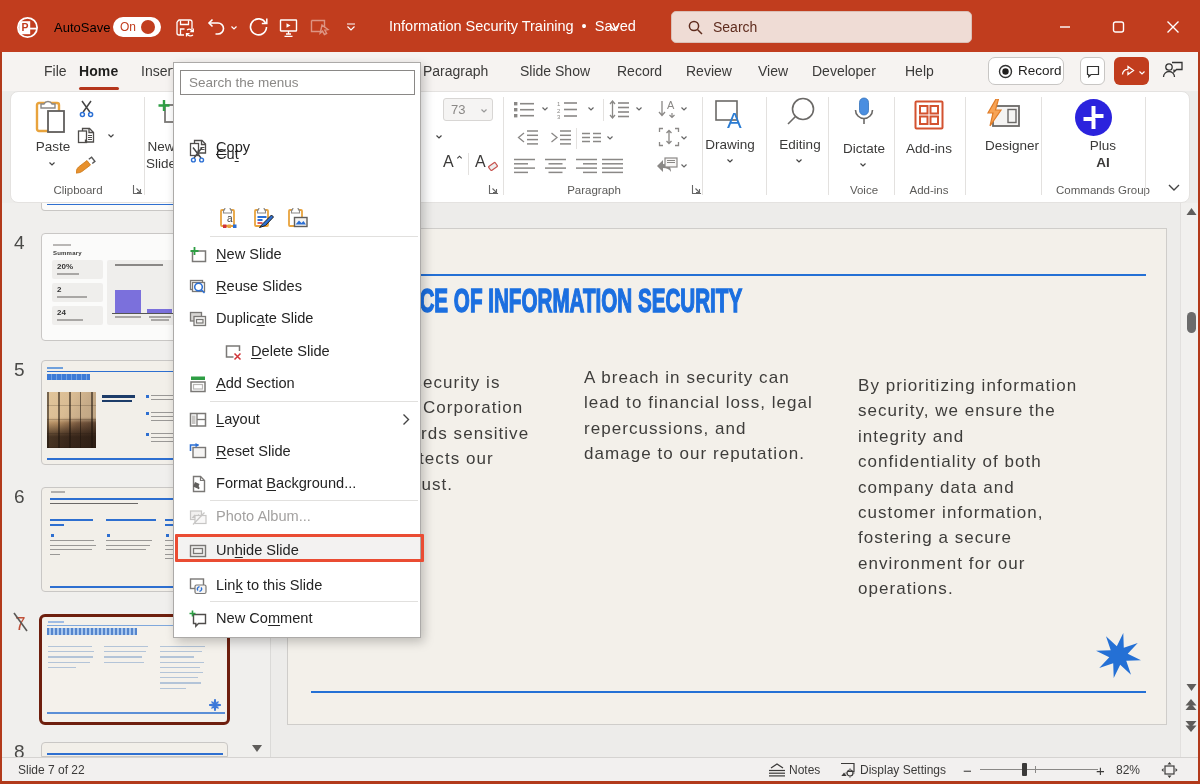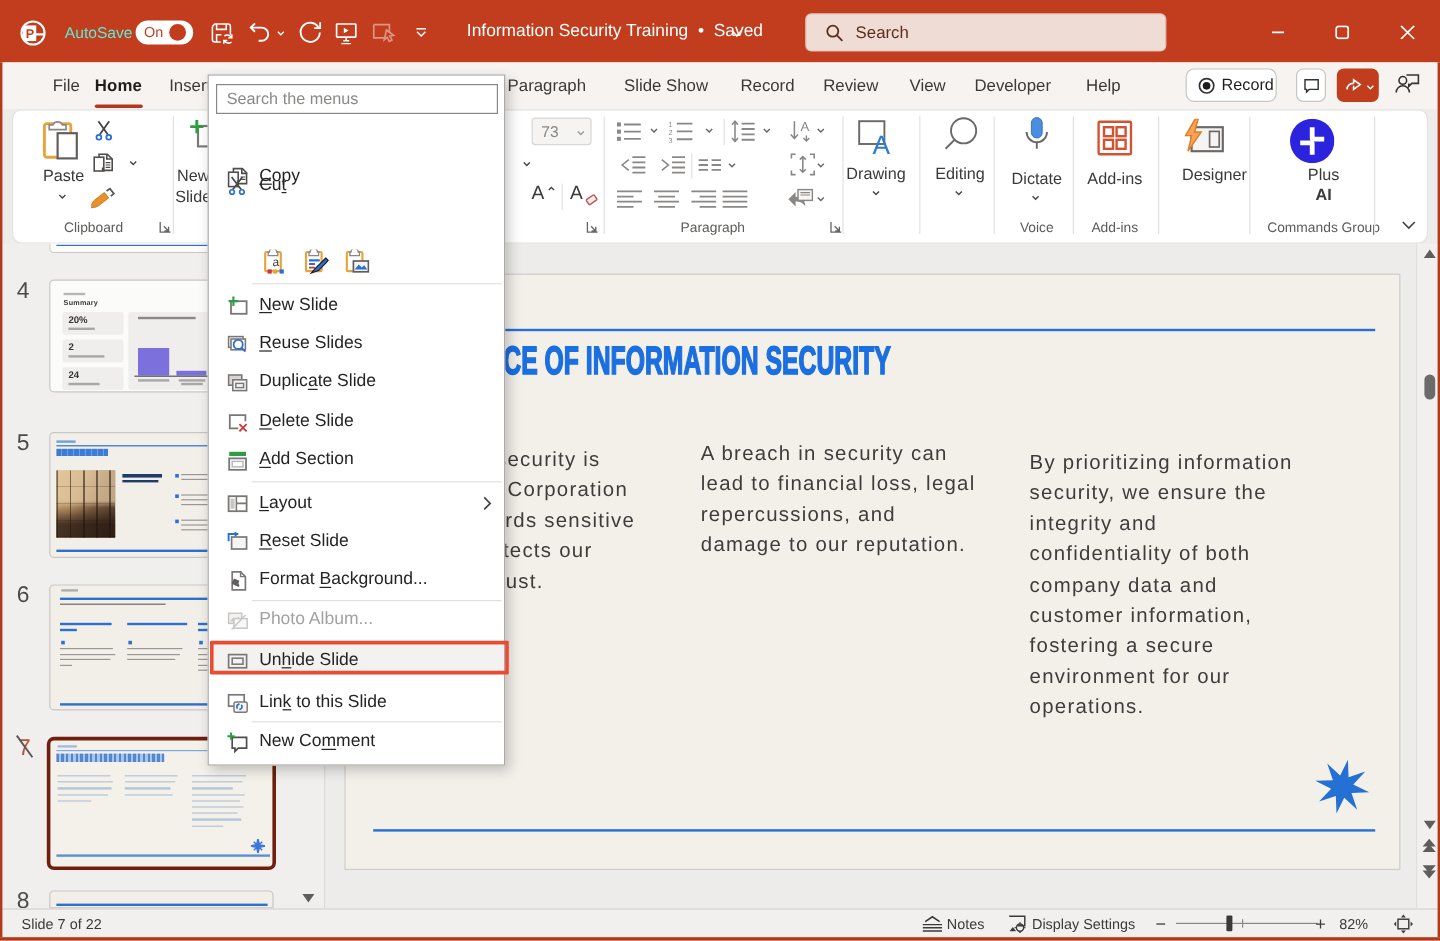--- a/index.html
+++ b/index.html
@@ -1,21 +1,21 @@
 <!DOCTYPE html>
 <html><head>
 <meta charset="utf-8">
 <style>
   * { margin:0; padding:0; box-sizing:border-box; }
   html,body { width:1200px; height:784px; overflow:hidden; }
   body { font-family:"Liberation Sans", sans-serif; position:relative; background:#EDECEA; }
   .abs { position:absolute; }
   
   #titlebar { left:0; top:0; width:1200px; height:52px; background:#C13D1E; }
-  .tbtxt { color:#5eead4; font-size:13.5px; }
+  .tbtxt { color:#000000; font-size:13.5px; }
   
   #tabrow { left:2px; top:52px; width:1196px; height:39px; background:#F6F3F1; }
   .tab { position:absolute; top:11px; font-size:14px; color:#3b3a39; }
   
   #ribbon { left:10px; top:91px; width:1180px; height:112px; background:#ffffff; border:1px solid #E4E2E0; border-radius:8px; }
   .gdiv { position:absolute; top:5px; height:98px; width:1px; background:#E3E1DF; }
   .glabel { position:absolute; top:92px; font-size:11.5px; color:#5c5b59; text-align:center; }
   .launcher { position:absolute; width:11px; height:11px; }
   .btnlabel { position:absolute; font-size:13.5px; color:#3b3a39; text-align:center; }
   .chev { position:absolute; width:8px; height:8px; }
@@ -426,21 +426,21 @@
       <path d="M2 3 L7 8 L12 3"></path>
     </svg>
   </div>
   <div class="abs" id="panel">
 
     <div class="abs" style="left:39px;top:0px;width:187px;height:7.5px;background:#FBFBFA;border:1px solid #C9C7C5;border-top:none;border-radius:0 0 4px 4px;">
       <div class="abs" style="left:5px;top:0.5px;width:176px;height:1.5px;background:#2E6FD0;"></div>
     </div>
 
     <div class="thumbnum" style="left:12px;top:29px;">4</div>
-    <div class="abs" style="left:39px;top:30px;width:187px;height:94px;background:#FBFBFA;border:1px solid #C9C7C5;border-radius:4px;">
+    <div class="abs" style="left:39px;top:30px;width:187px;height:108px;background:#FBFBFA;border:1px solid #C9C7C5;border-radius:4px;">
       <div class="abs" style="left:11px;top:10px;width:18px;height:2px;background:#b9b7b5;"></div>
       <div class="abs" style="left:11px;top:16px;font-size:6px;font-weight:bold;color:#3a3a38;letter-spacing:0.2px;">Summary</div>
       <div class="abs" style="left:10px;top:26px;width:51px;height:19px;background:#EFEEEC;border-radius:2px;">
         <div class="abs" style="left:5px;top:2px;font-size:8px;font-weight:bold;color:#333;">20%</div>
         <div class="abs" style="left:5px;top:13px;width:22px;height:1.5px;background:#a9a7a5;"></div>
       </div>
       <div class="abs" style="left:10px;top:49px;width:51px;height:19px;background:#EFEEEC;border-radius:2px;">
         <div class="abs" style="left:5px;top:2px;font-size:8px;font-weight:bold;color:#333;">2</div>
         <div class="abs" style="left:5px;top:13px;width:30px;height:1.5px;background:#a9a7a5;"></div>
       </div>
@@ -673,21 +673,21 @@
       <div class="txt"><u>R</u>euse Slides</div>
     </div>
     <div class="mi" style="top:240px;">
       <svg class="ico" viewBox="0 0 18 18">
         <rect x="1.5" y="2.5" width="11" height="8.5" fill="#d8d6d4" stroke="#7a7876" stroke-width="1.3"></rect>
         <rect x="5" y="6.5" width="11.5" height="9" fill="#f5f4f3" stroke="#7a7876" stroke-width="1.3"></rect>
         <rect x="7.5" y="9.5" width="6.5" height="3.5" fill="none" stroke="#7a7876" stroke-width="1.2"></rect>
       </svg>
       <div class="txt">Duplic<u>a</u>te Slide</div>
     </div>
-    <div class="mi" style="top:273px;">
+    <div class="mi" style="top:273px;margin-left:35px;">
       <svg class="ico" viewBox="0 0 18 18">
         <path d="M15.5 8 V3 H2.5 v11 h7" fill="none" stroke="#7a7876" stroke-width="1.5"></path>
         <path d="M10.5 10.5 l6 6 M16.5 10.5 l-6 6" stroke="#D13438" stroke-width="1.5"></path>
       </svg>
       <div class="txt"><u>D</u>elete Slide</div>
     </div>
     <div class="mi" style="top:305px;">
       <svg class="ico" viewBox="0 0 18 18">
         <rect x="2" y="1.5" width="14" height="3.5" fill="#2E9E44"></rect>
         <rect x="2" y="7" width="14" height="9.5" fill="none" stroke="#7a7876" stroke-width="1.5"></rect>

